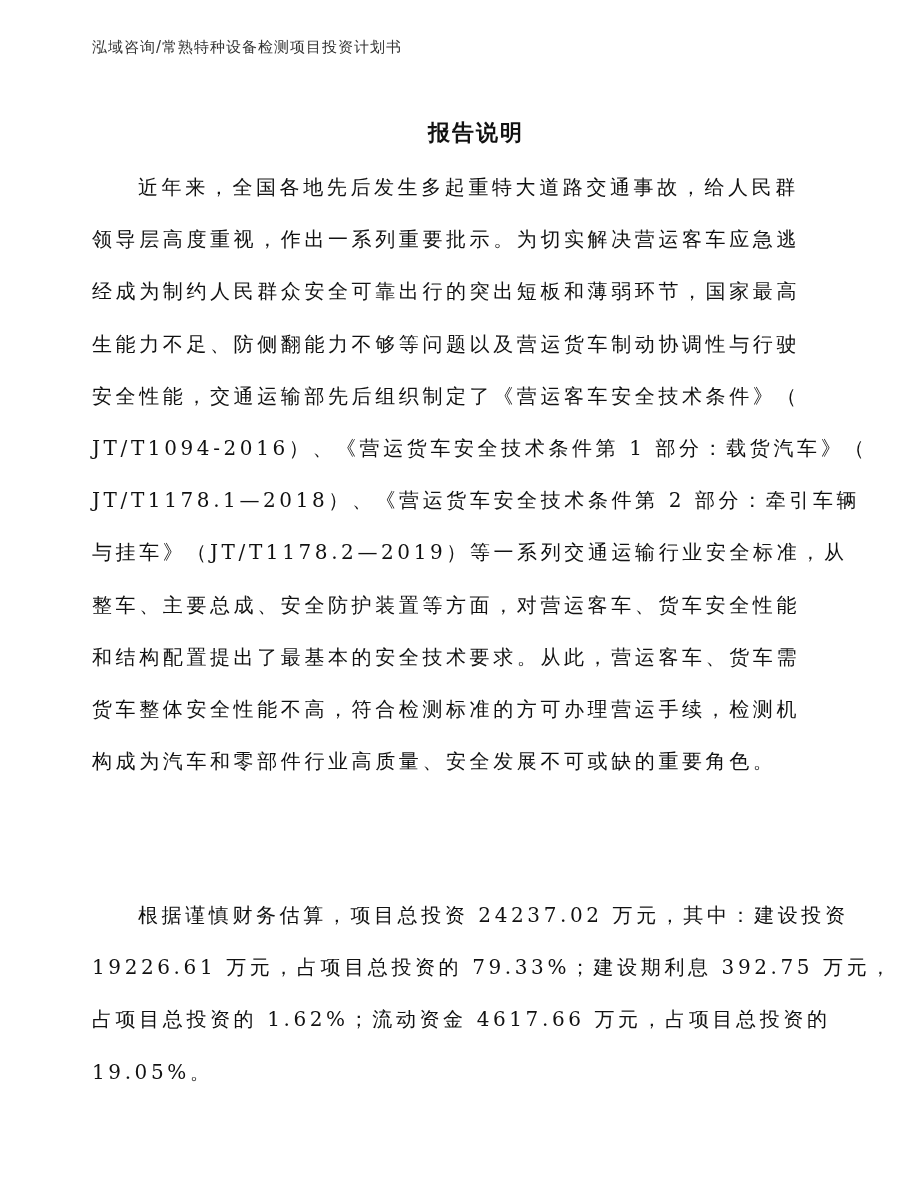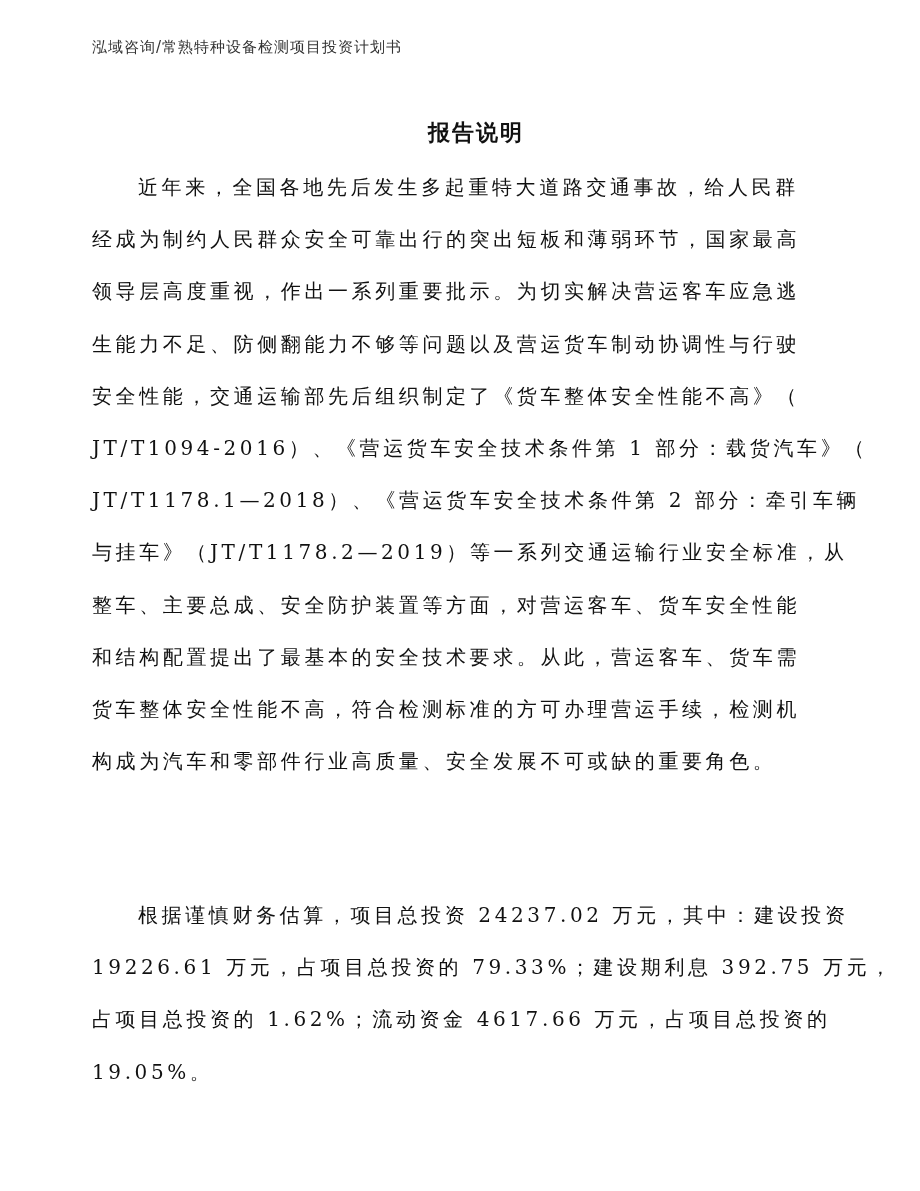--- a/index.html
+++ b/index.html
@@ -19,24 +19,24 @@
   </style>
 </head>
 <body>
 
 <div class="running-header">泓域咨询/常熟特种设备检测项目投资计划书</div>
 
 <div class="title">报告说明</div>
 
 <div class="body-text" id="para1">
   <div class="line indent">近年来，全国各地先后发生多起重特大道路交通事故，给人民群</div>
+  <div class="line">领导层高度重视，作出一系列重要批示。为切实解决营运客车应急逃</div>
   <div class="line">经成为制约人民群众安全可靠出行的突出短板和薄弱环节，国家最高</div>
-  <div class="line">领导层高度重视，作出一系列重要批示。为切实解决营运客车应急逃</div>
   <div class="line">生能力不足、防侧翻能力不够等问题以及营运货车制动协调性与行驶</div>
-  <div class="line">安全性能，交通运输部先后组织制定了《货车整体安全性能不高》（</div>
+  <div class="line">安全性能，交通运输部先后组织制定了《营运客车安全技术条件》（</div>
   <div class="line">JT/T1094-2016）、《营运货车安全技术条件第 1 部分：载货汽车》（</div>
   <div class="line">JT/T1178.1—2018）、《营运货车安全技术条件第 2 部分：牵引车辆</div>
   <div class="line">与挂车》（JT/T1178.2—2019）等一系列交通运输行业安全标准，从</div>
   <div class="line">整车、主要总成、安全防护装置等方面，对营运客车、货车安全性能</div>
   <div class="line">和结构配置提出了最基本的安全技术要求。从此，营运客车、货车需</div>
   <div class="line">货车整体安全性能不高，符合检测标准的方可办理营运手续，检测机</div>
   <div class="line">构成为汽车和零部件行业高质量、安全发展不可或缺的重要角色。</div>
 </div>
 
 <div class="body-text" id="para2">

